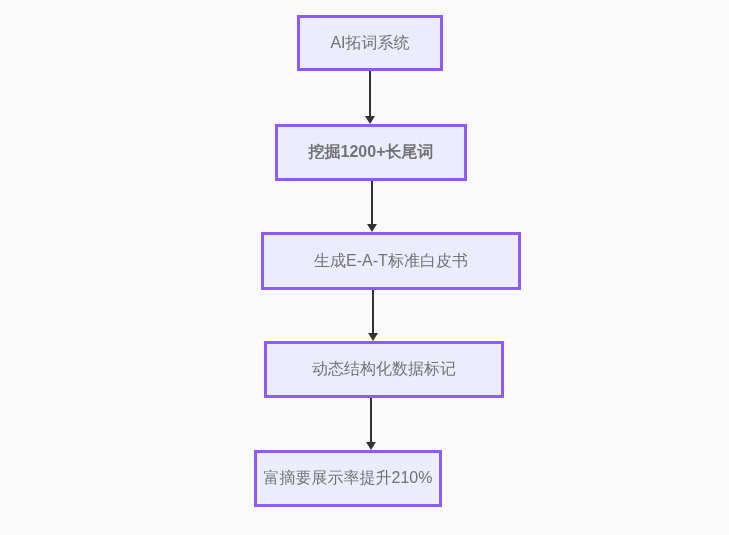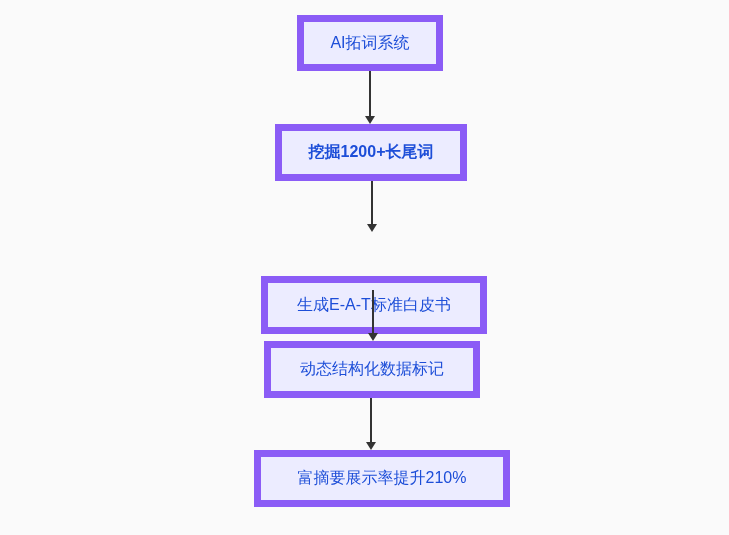--- a/index.html
+++ b/index.html
@@ -13,34 +13,34 @@
     position: relative;
     width: 729px;
     height: 535px;
     background: #fafafa;
     overflow: hidden;
   }
   .node {
     position: absolute;
     box-sizing: border-box;
     background: #ECECFF;
-    border: 7px solid #8b5cf6;
-    color: #1d4ed8;
+    border: 3px solid #8b5cf6;
+    color: #737373;
     font-size: 16px;
     display: flex;
     align-items: center;
     justify-content: center;
     text-align: center;
     white-space: nowrap;
   }
   .n1 { left: 297px; top: 15px;  width: 146px; height: 56px; }
   .n2 { left: 275px; top: 124px; width: 192px; height: 57px; font-weight: bold; }
-  .n3 { left: 261px; top: 232px; width: 226px; height: 58px; margin-top: 44px; }
-  .n4 { left: 264px; top: 341px; width: 216px; height: 57px; }
-  .n5 { left: 254px; top: 450px; width: 256px; height: 57px; }
+  .n3 { left: 261px; top: 232px; width: 260px; height: 58px; }
+  .n4 { left: 264px; top: 341px; width: 240px; height: 57px; }
+  .n5 { left: 254px; top: 450px; width: 188px; height: 57px; }
   .arrow {
     position: absolute;
     width: 10px;
     display: flex;
     flex-direction: column;
     align-items: center;
   }
   .a1 { left: 365px; top: 71px;  height: 53px; }
   .a2 { left: 367px; top: 181px; height: 51px; }
   .a3 { left: 368px; top: 290px; height: 51px; }

